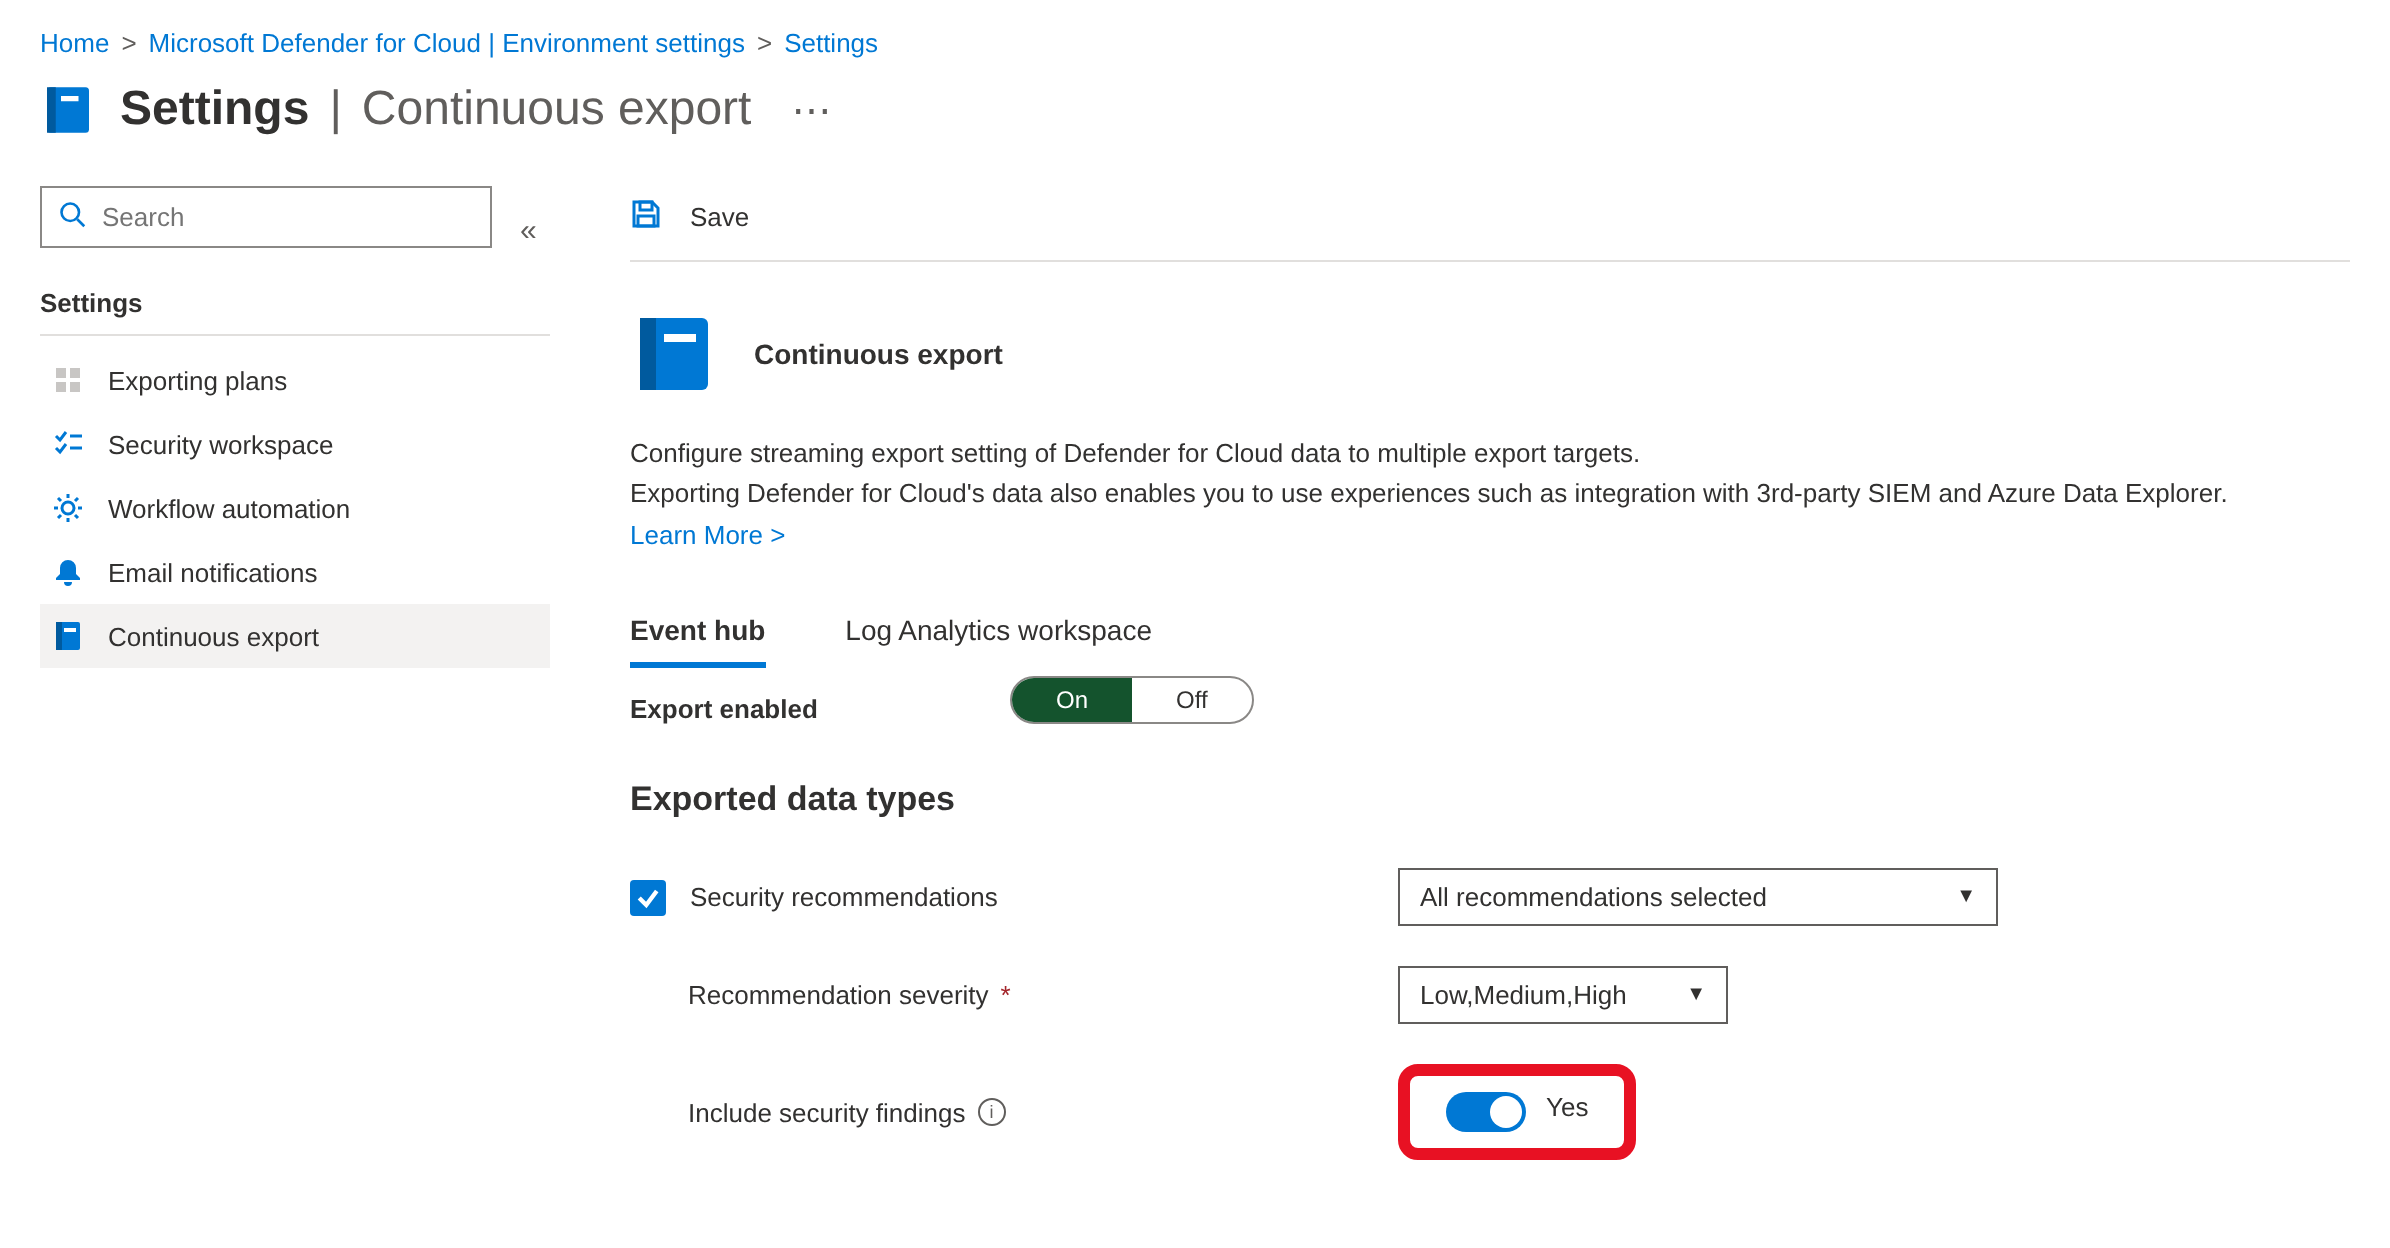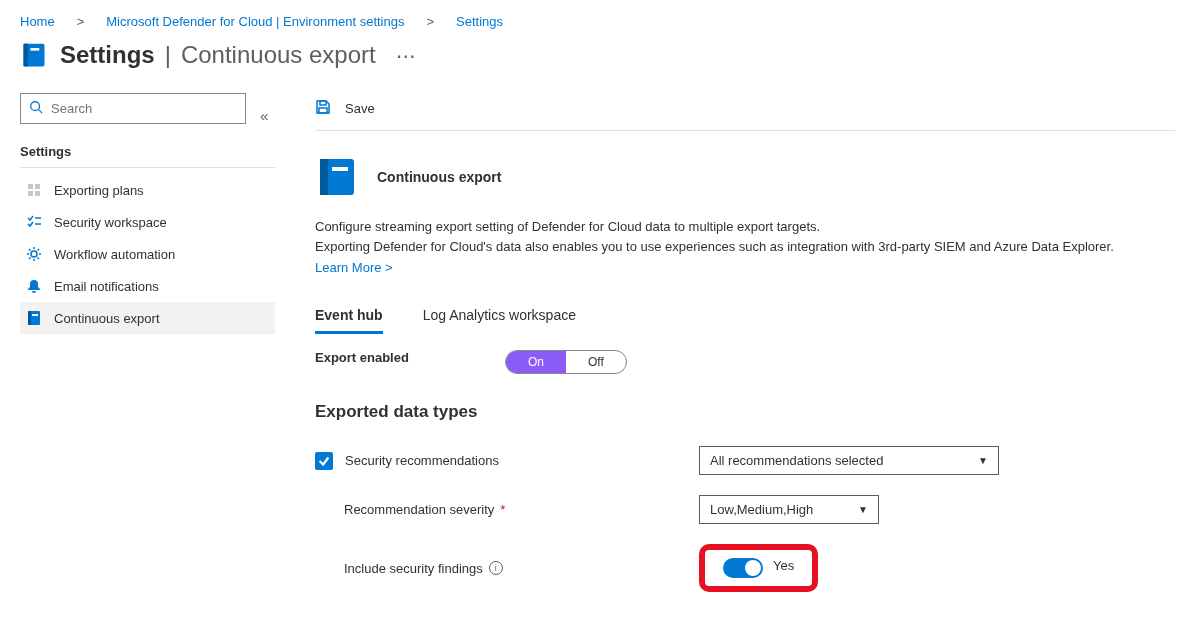--- a/index.html
+++ b/index.html
@@ -6,21 +6,21 @@
   body {
     font-family: "Segoe UI", -apple-system, BlinkMacSystemFont, sans-serif;
     font-size: 13px;
     color: #323130;
     background: #fff;
     width: 1195px;
   }
   a { color: #0078d4; text-decoration: none; cursor: pointer; }
 
   
-  .breadcrumb { display: flex; align-items: center; gap: 22px; padding: 14px 20px 8px; color: #0078d4; font-size: 13px; }
+  .breadcrumb { display: flex; align-items: center; gap: 6px; padding: 14px 20px 8px; color: #0078d4; font-size: 13px; }
   .breadcrumb .sep { color: #605e5c; }
 
   
   .page-header { display: flex; align-items: center; gap: 12px; padding: 4px 20px 24px; }
   .book-icon-large { width: 28px; height: 28px; }
   .page-title { display: flex; align-items: baseline; gap: 10px; font-size: 24px; }
   .page-title .bar { color: #605e5c; font-weight: 400; }
   .page-title .strong { font-weight: 700; }
   .page-title .sub { font-weight: 400; color: #605e5c; }
   .page-title .dots { color: #605e5c; font-size: 20px; margin-left: 10px; cursor: pointer; letter-spacing: 2px; }
@@ -57,39 +57,39 @@
 
   .desc-text { font-size: 13px; color: #323130; line-height: 1.5; }
   .learn-link { margin-top: 4px; display: inline-block; }
 
   
   .tabs { display: flex; gap: 40px; margin-top: 32px; border-bottom: none; text-align: center; }
   .tab { padding: 0 0 8px 0; cursor: pointer; font-size: 14px; color: #323130; }
   .tab.active { font-weight: 700; border-bottom: 3px solid #0078d4; }
 
   
-  .form-row { display: flex; align-items: flex-start; margin-top: 16px; }
+  .form-row { display: flex; align-items: flex-end; margin-top: 4px; }
   .form-label { width: 190px; font-weight: 700; font-size: 13px; }
 
   
   .onoff { display: inline-flex; border: 1px solid #8a8886; border-radius: 18px; overflow: hidden; height: 24px; }
   .onoff-opt { padding: 2px 22px; display: inline-flex; align-items: center; font-size: 12px; cursor: pointer; }
-  .onoff-opt.active { background: #8b5cf6; color: #fff; }
+  .onoff-opt.active { background: #14532d; color: #fff; }
   .onoff-opt.inactive { color: #323130; }
 
   .subheading { font-weight: 700; font-size: 17px; margin-top: 28px; }
 
   
   .ctrl-row { display: flex; margin-top: 24px; }
   .ctrl-left { display: flex; align-items: center; gap: 12px; width: 384px; }
   .chk { width: 18px; height: 18px; border-radius: 2px; display: inline-flex; align-items: center; justify-content: center; }
   .chk.checked { background: #0078d4; color: #fff; }
   .dropdown { border: 1px solid #605e5c; padding: 6px 10px; display: inline-flex; align-items: center; justify-content: space-between; gap: 16px; font-size: 13px; cursor: pointer; background: #fff; }
   .dropdown.wide { width: 300px; }
-  .dropdown.narrow { width: 180px; }
+  .dropdown.narrow { width: 165px; }
   .chev-down { font-size: 10px; color: #323130; }
 
   .sub-row { display: flex; align-items: center; margin-top: 20px; }
   .sub-row .sub-label { width: 384px; padding-left: 29px; display: flex; align-items: center; gap: 6px; font-size: 13px; }
   .req-star { color: #a4262c; }
   .info-ico { width: 14px; height: 14px; color: #605e5c; display: inline-flex; align-items: center; justify-content: center; border: 1px solid #605e5c; border-radius: 50%; font-size: 9px; }
 
   
   .highlight-box { border: 6px solid #e81123; border-radius: 10px; padding: 8px 18px; display: inline-flex; gap: 10px; }
   .pill-toggle { width: 40px; height: 20px; border-radius: 12px; background: #0078d4; position: relative; cursor: pointer; }

